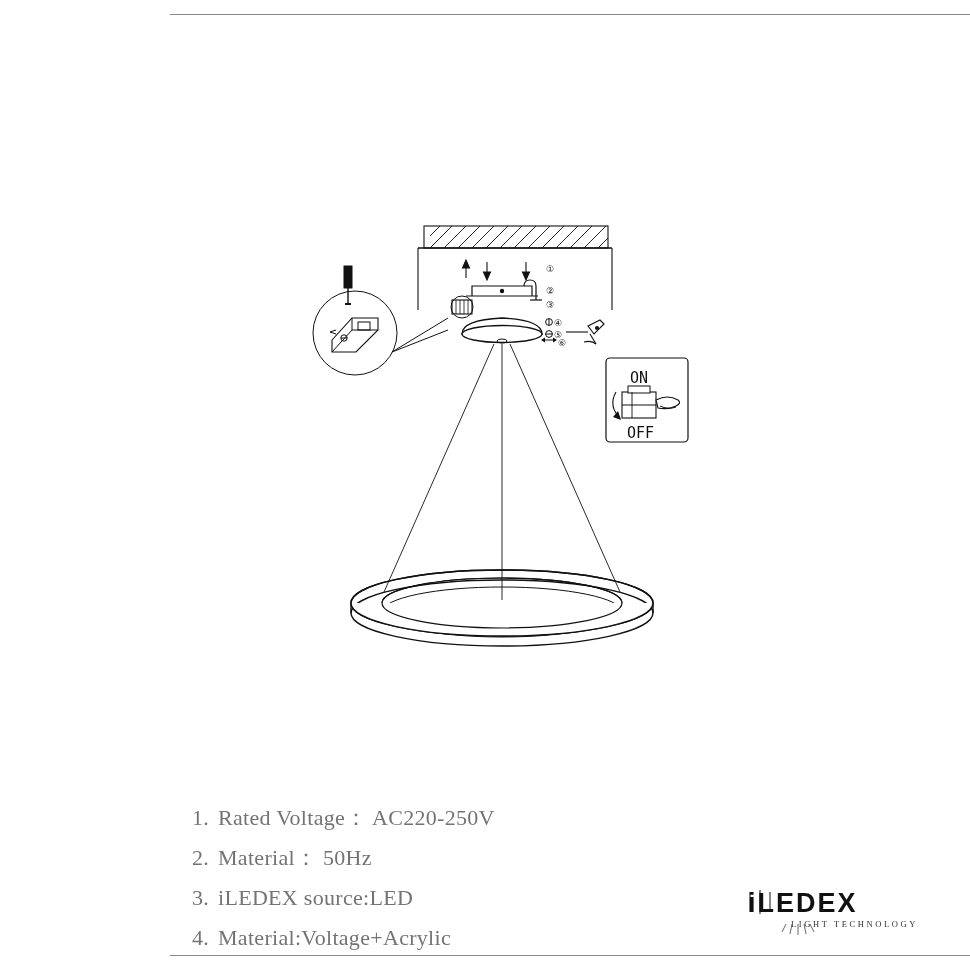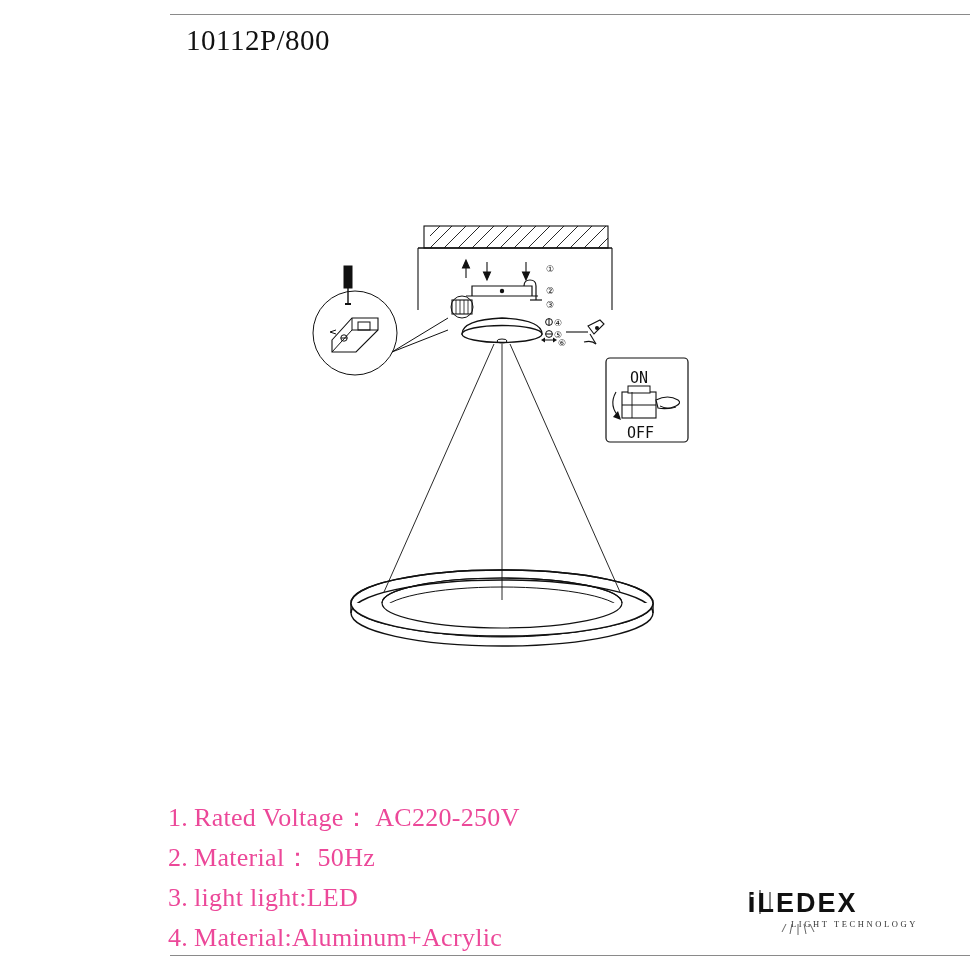--- a/index.html
+++ b/index.html
@@ -44,26 +44,26 @@
     color: #111;
     white-space: nowrap;
   }
   #diagram {
     position: absolute;
     left: 0;
     top: 0;
   }
   .spec-list {
     position: absolute;
-    left: 168px;
+    left: 192px;
     top: 798px;
     width: 560px;
-    font-size: 26px;
+    font-size: 22px;
     line-height: 40px;
-    color: #ec4899;
+    color: #737373;
   }
   .spec-line {
     white-space: nowrap;
     letter-spacing: 0.3px;
   }
   .spec-num {
     display: inline-block;
     width: 26px;
   }
   .brand {
@@ -95,21 +95,20 @@
     white-space: nowrap;
   }
 </style>
 </head>
 <body>
 
 <div id="page">
 
   <div class="rule rule-top"></div>
 
-  <div class="model-code">10112P/800</div>
 
   <svg id="diagram" width="970" height="970" viewBox="0 0 970 970">
 
     <g>
       <rect x="424" y="226" width="184" height="22" fill="none" stroke="#111" stroke-width="1.1"></rect>
       <g stroke="#111" stroke-width="0.9">
         <line x1="430" y1="248" x2="452" y2="226"></line>
         <line x1="444" y1="248" x2="466" y2="226"></line>
         <line x1="458" y1="248" x2="480" y2="226"></line>
         <line x1="472" y1="248" x2="494" y2="226"></line>
@@ -260,24 +259,24 @@
   </svg>
 
   <div class="spec-list">
     <div class="spec-line">
       <span class="spec-num">1.</span><span>Rated Voltage： AC220-250V</span>
     </div>
     <div class="spec-line">
       <span class="spec-num">2.</span><span>Material： 50Hz</span>
     </div>
     <div class="spec-line">
-      <span class="spec-num">3.</span><span>light light:LED</span>
-    </div>
-    <div class="spec-line">
-      <span class="spec-num">4.</span><span>Material:Aluminum+Acrylic</span>
+      <span class="spec-num">3.</span><span>iLEDEX source:LED</span>
+    </div>
+    <div class="spec-line">
+      <span class="spec-num">4.</span><span>Material:Voltage+Acrylic</span>
     </div>
   </div>
 
   <div class="brand">
     <div class="brand-word">iLEDEX</div>
     <div class="brand-sub">LIGHT TECHNOLOGY</div>
     <svg width="186" height="52" style="position:absolute;left:0;top:0">
       <g stroke="#111" stroke-width="1">
         <line x1="2" y1="4" x2="2" y2="24"></line>
         <line x1="12" y1="2" x2="12" y2="26"></line>

